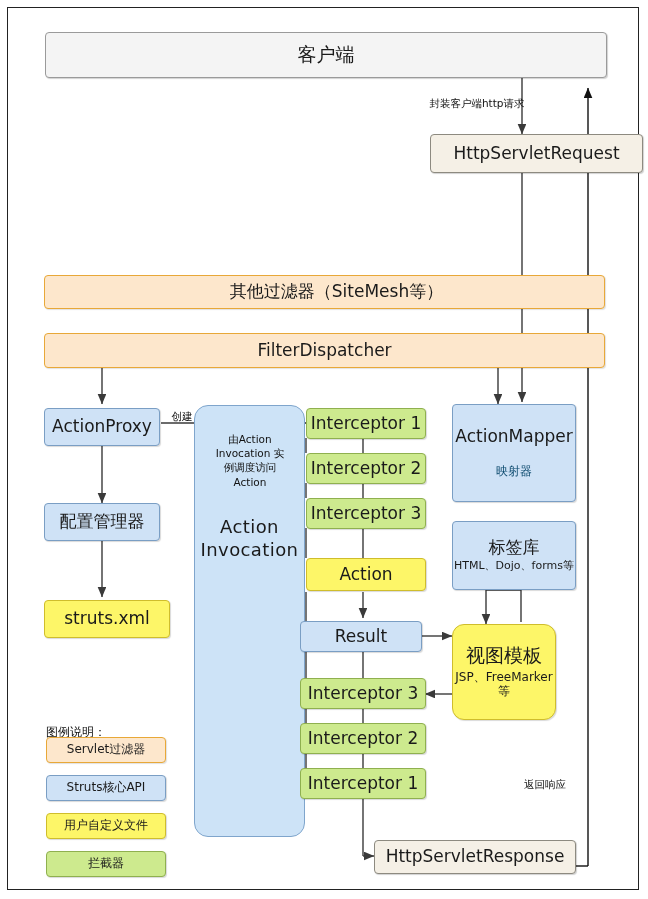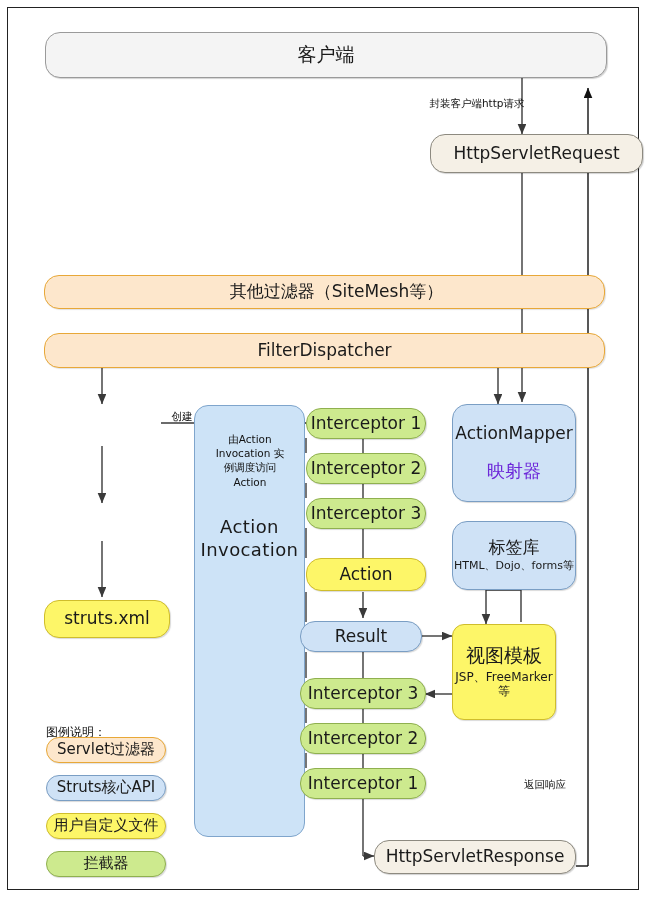--- a/index.html
+++ b/index.html
@@ -11,39 +11,39 @@
   #stage{position:relative;width:648px;height:899px;}
 
   .frame{
     position:absolute;left:7px;top:7px;width:632px;height:883px;
     border:1px solid #222;box-sizing:border-box;background:#fff;
   }
 
   .box{
     position:absolute;box-sizing:border-box;
     display:flex;flex-direction:column;align-items:center;justify-content:center;
-    text-align:center;border-radius:15px;
+    text-align:center;border-radius:4px;
     font-family:"DejaVu Sans","Liberation Sans",sans-serif;
     color:#1a1a1a;line-height:1.15;
   }
 
   
   .client{background:#f4f4f4;border:1.2px solid #9a9a9a;box-shadow:1px 1px 1px rgba(0,0,0,.18);}
   .servlet{background:#f5f0e6;border:1.2px solid #8d8a80;box-shadow:1px 1px 1px rgba(0,0,0,.18);}
   .filter{background:#fde7cc;border:1.2px solid #e8a838;box-shadow:1px 1px 1px rgba(0,0,0,.12);}
   .api{background:#cfe2f6;border:1.2px solid #7a9ec4;box-shadow:1px 1px 1px rgba(0,0,0,.15);}
   .userfile{background:#fdf668;border:1.2px solid #cfbd2c;box-shadow:1px 1px 1px rgba(0,0,0,.15);}
   .interceptor{background:#cdea8e;border:1.2px solid #8fb04f;box-shadow:1px 1px 1px rgba(0,0,0,.15);}
   .panel{background:#cde3f7;border:1.2px solid #7fa5cc;}
 
   .t-big{font-size:19px;}
   .t-mid{font-size:17px;}
-  .t-sm{font-size:15px;}
-
-  .sub{font-size:18px;margin-top:18px;color:#6d28d9;}
+  .t-sm{font-size:12px;}
+
+  .sub{font-size:12px;margin-top:18px;color:#0c4a6e;}
 
   .lbl{
     position:absolute;font-size:10.5px;color:#111;line-height:1.25;
     text-align:center;white-space:pre-line;
   }
 
   svg.wires{position:absolute;left:0;top:0;width:648px;height:899px;pointer-events:none;}
   .ln{stroke:#3a3a3a;stroke-width:1.4;fill:none;}
   .ln2{stroke:#111;stroke-width:1.4;fill:none;}
 </style>
@@ -132,23 +132,29 @@
       <div>Action</div>
       <div>Invocation</div>
     </div>
   </div>
 
   <div class="lbl" style="left:200px;top:432px;width:100px;line-height:1.35;">由Action
 Invocation 实
 例调度访问
 Action</div>
 
+  <div class="box api t-mid" style="left:44px;top:408px;width:116px;height:38px;">
+    <span>ActionProxy</span>
+  </div>
 
   <div class="lbl" style="left:160px;top:410px;width:44px;">创建</div>
 
+  <div class="box api t-mid" style="left:44px;top:503px;width:116px;height:38px;">
+    <span>配置管理器</span>
+  </div>
 
 
   <div class="box userfile t-mid" style="left:44px;top:600px;width:126px;height:38px;text-align:right;">
     <span>struts.xml</span>
   </div>
 
   <div class="box interceptor t-mid" style="left:306px;top:408px;width:120px;height:31px;">
     <span>Interceptor 1</span>
   </div>
   <div class="box interceptor t-mid" style="left:306px;top:453px;width:120px;height:31px;">

